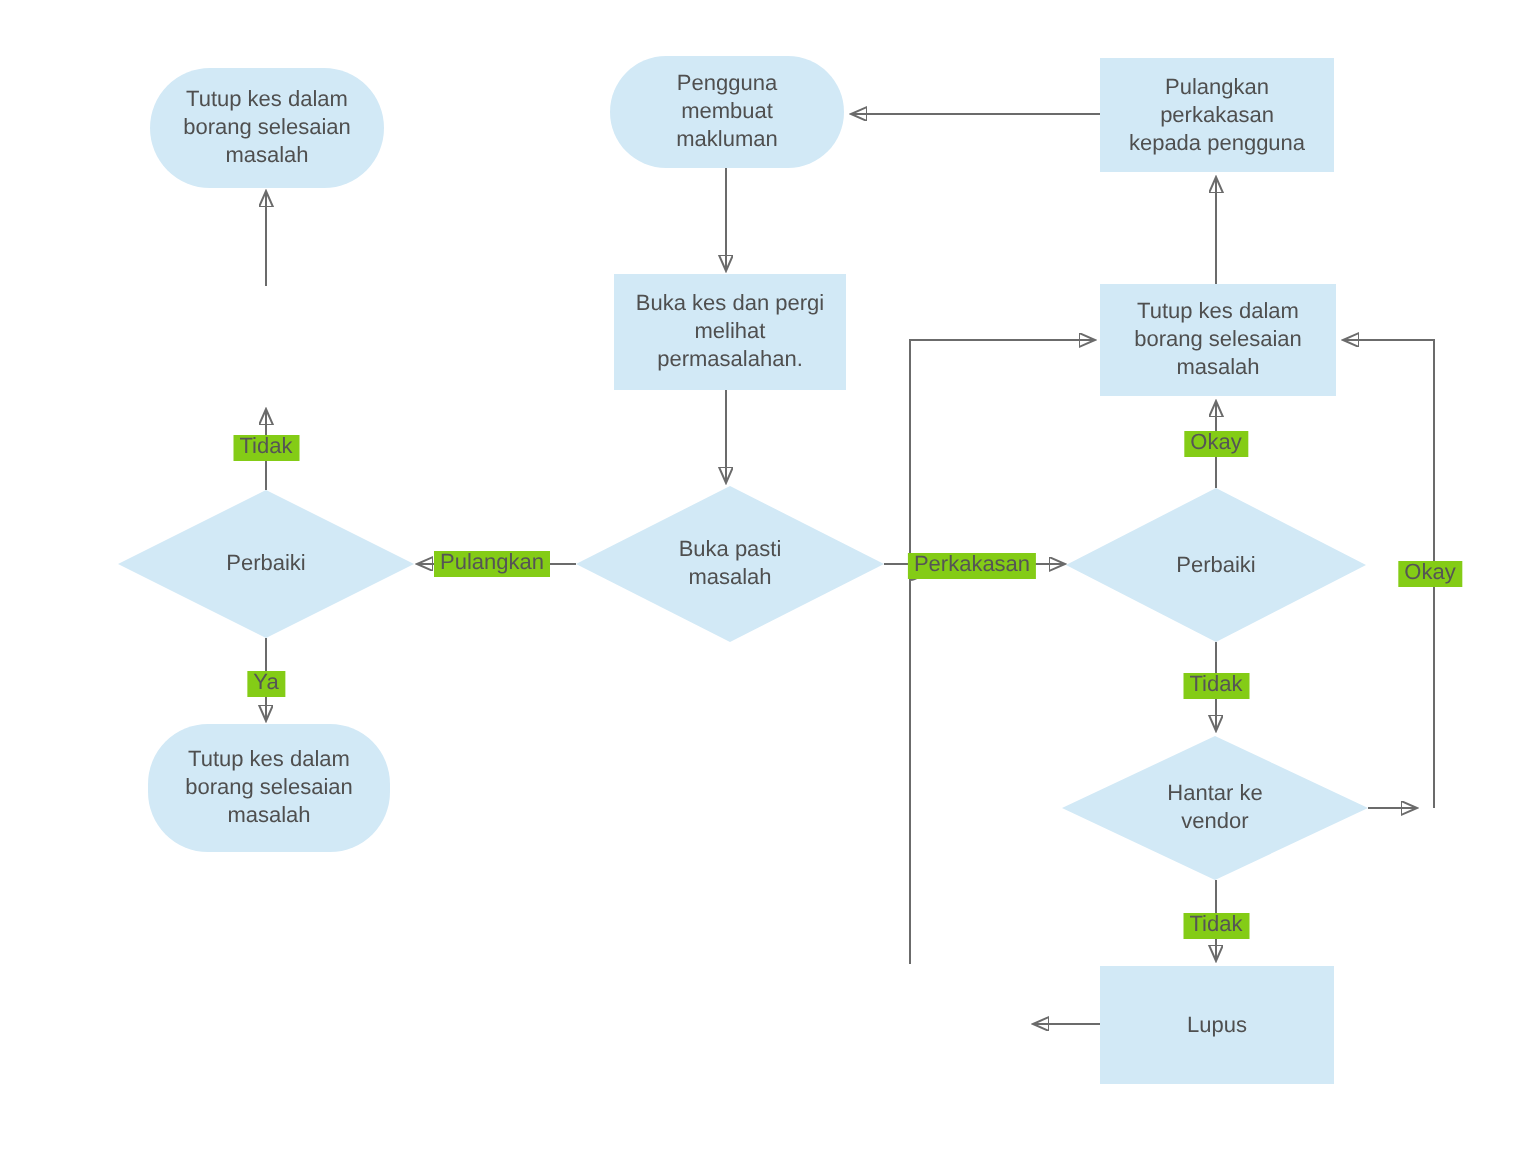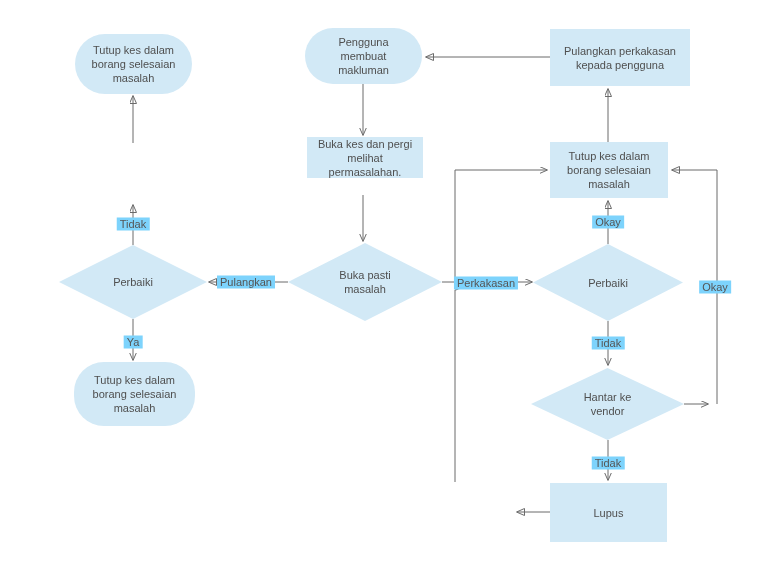--- a/index.html
+++ b/index.html
@@ -44,21 +44,21 @@
   .diamond .diamond-shape {
     position: absolute;
     left: 0; top: 0; right: 0; bottom: 0;
     background: #d2e9f6;
     clip-path: polygon(50% 0%, 100% 50%, 50% 100%, 0% 50%);
   }
   .diamond .node-label { position: relative; }
   .edge-label {
     position: absolute;
     transform: translate(-50%, -50%);
-    background: #7dd3fc;
+    background: #84cc16;
     color: #555555;
     font-size: 11px;
     line-height: 13px;
     padding: 0 3px;
     white-space: nowrap;
   }
 </style>
 </head>
 <body>
 
@@ -105,32 +105,32 @@
 borang selesaian
 masalah</span>
   </div>
 
   <div class="node stadium" style="left:305px;top:28px;width:117px;height:56px">
     <span class="node-label">Pengguna
 membuat
 makluman</span>
   </div>
 
-  <div class="node rect" style="left:307px;top:137px;width:116px;height:41px">
+  <div class="node rect" style="left:307px;top:137px;width:116px;height:58px">
     <span class="node-label">Buka kes dan pergi
 melihat permasalahan.</span>
   </div>
 
   <div class="node diamond" style="left:288px;top:243px;width:154px;height:78px">
     <span class="diamond-shape"></span>
     <span class="node-label">Buka pasti
 masalah</span>
   </div>
 
-  <div class="node rect" style="left:550px;top:29px;width:140px;height:57px">
+  <div class="node rect" style="left:550px;top:29px;width:117px;height:57px">
     <span class="node-label">Pulangkan perkakasan
 kepada pengguna</span>
   </div>
 
   <div class="node rect" style="left:550px;top:142px;width:118px;height:56px">
     <span class="node-label">Tutup kes dalam
 borang selesaian
 masalah</span>
   </div>
 

